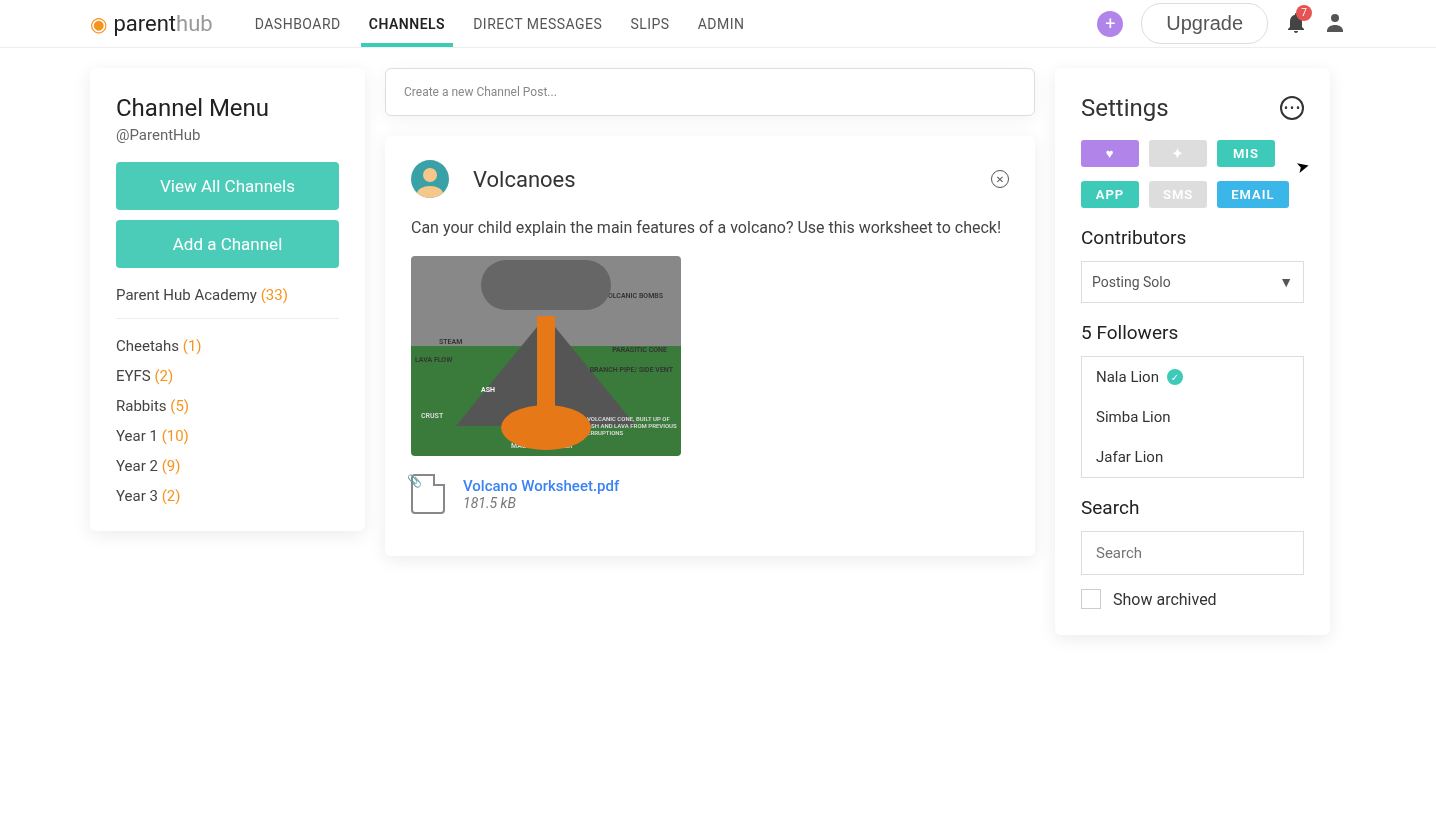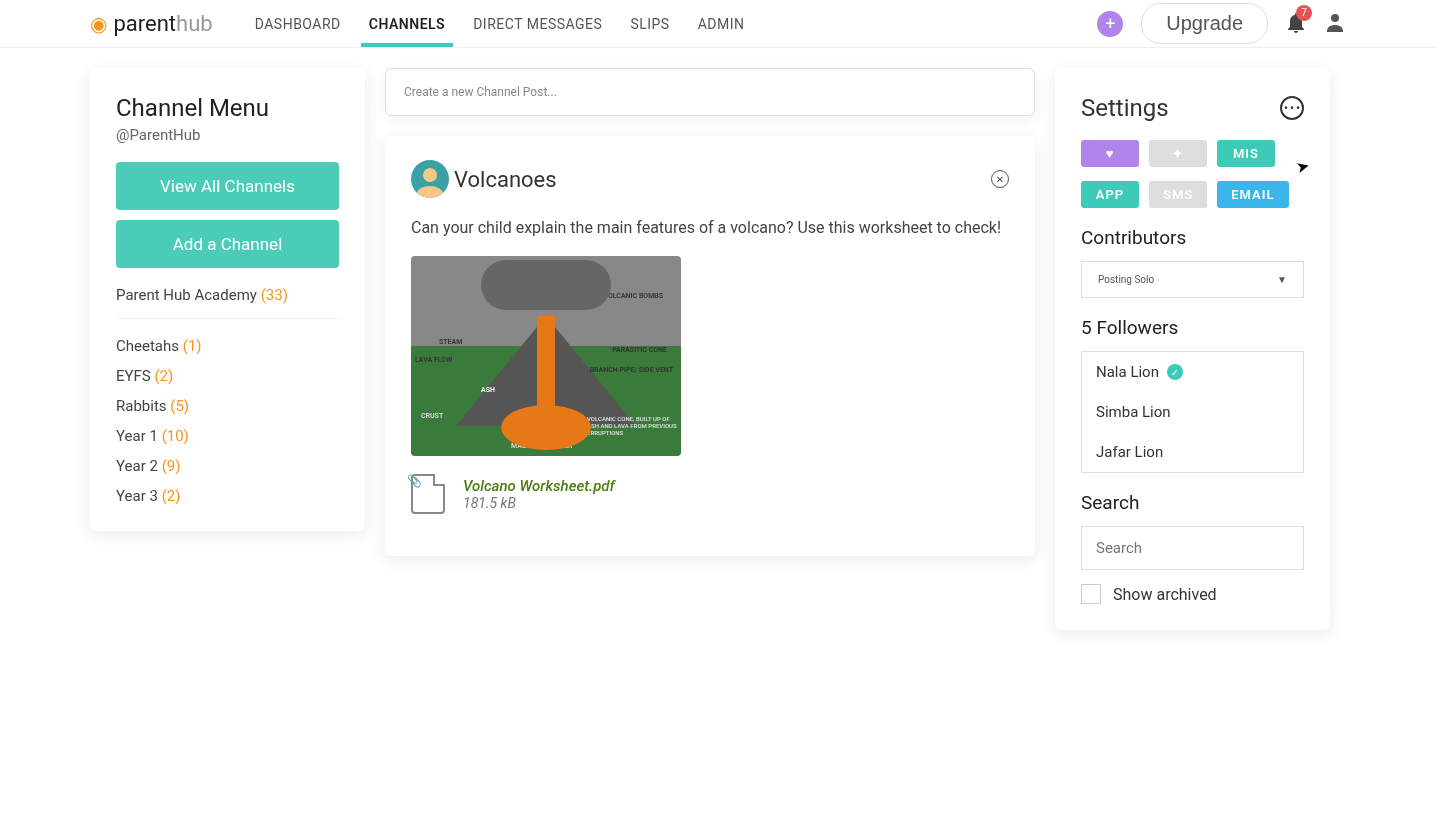--- a/index.html
+++ b/index.html
@@ -178,21 +178,21 @@
       border-radius: 6px;
       box-shadow: 0 4px 18px rgba(0,0,0,0.08);
       padding: 24px 26px;
     }
     .post-head {
       display: flex;
       align-items: center;
       justify-content: space-between;
       margin-bottom: 18px;
     }
-    .post-head .left { display: flex; align-items: center; gap: 5px; }
+    .post-head .left { display: flex; align-items: center; gap: 24px; }
     .post-avatar {
       width: 38px; height: 38px;
       border-radius: 50%;
       background: #3aa2a7;
       display:flex; align-items:center; justify-content:center;
       color:#fff;
       font-size:18px;
       position:relative;
       overflow:hidden;
     }
@@ -299,21 +299,21 @@
       border-left: 2px solid #888;
       border-bottom: 2px solid #888;
     }
     .attach-icon::after{
       content:'📎';
       position:absolute;
       font-size:12px;
       left:-6px;top:-2px;
       color:#888;
     }
-    .attach-info .fname { font-size: 15px; color: #4d7c0f; font-weight:500;font-style:italic;}
+    .attach-info .fname { font-size: 15px; color: #3b82f6; font-weight:500;}
     .attach-info .fsize { font-size: 14px; color: #777; font-style: italic; }
     .post-footer {
       display: flex;
       justify-content: space-between;
       font-size: 14px;
       color: #777;
       align-items:center;
     }
     .read-by { display:flex; align-items:center; gap:8px;}
     .eye {
@@ -367,22 +367,22 @@
     .tag.lgray { background: #e6e6e6; color:#fff; }
     .section-h {
       font-size: 19px;
       font-weight: 400;
       color: #222;
       margin-top: 18px;
       margin-bottom: 12px;
     }
     .select {
       border: 1px solid #ddd;
-      padding: 12px 16px;
-      font-size: 10px;
+      padding: 12px 10px;
+      font-size: 14px;
       color: #555;
       display:flex;
       justify-content:space-between;
       align-items:center;
       cursor:pointer;
     }
     .followers-list {
       border: 1px solid #ddd;
       margin-top: 12px;
     }

